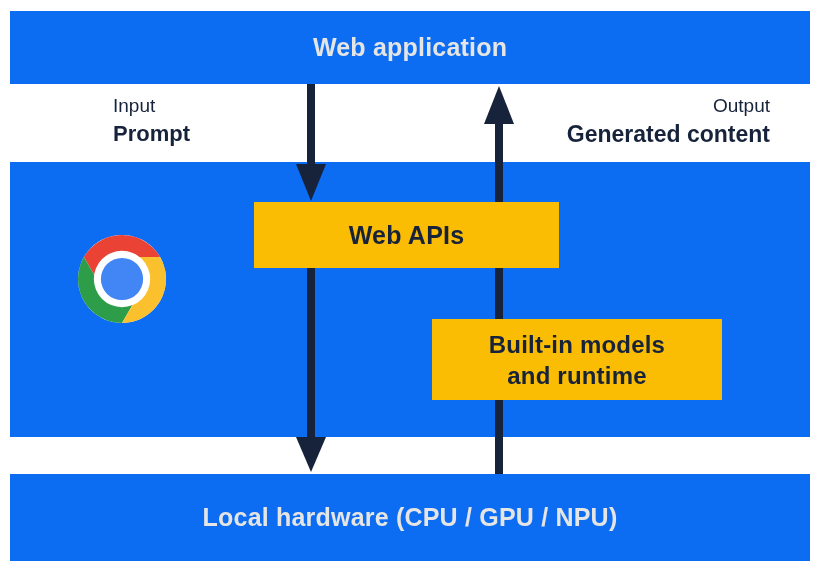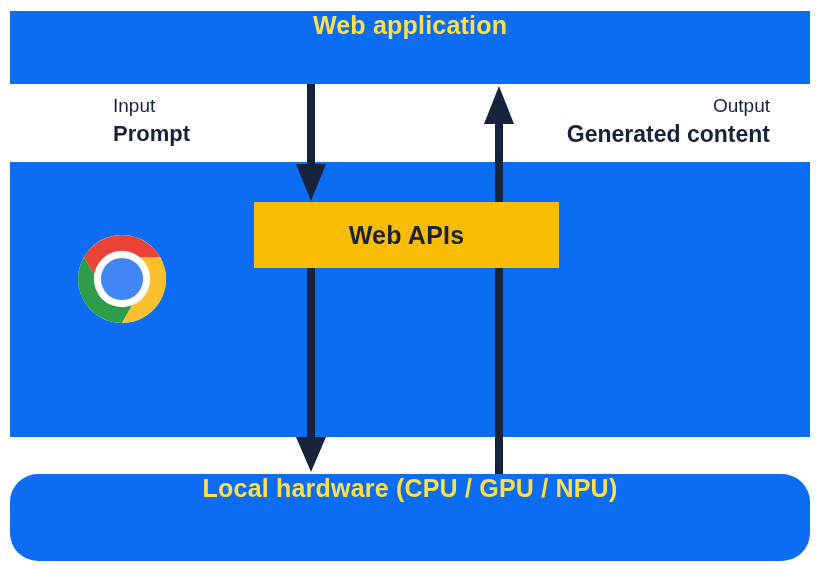--- a/index.html
+++ b/index.html
@@ -7,25 +7,25 @@
     --yellow:#fbbc04;
     --navy:#17233a;
   }
   html,body{margin:0;padding:0;background:#ffffff;}
   .canvas{
     position:relative;width:820px;height:566px;background:#ffffff;
     font-family:"Liberation Sans", sans-serif;overflow:hidden;
   }
   .bar{
     position:absolute;left:10px;width:800px;background:var(--blue);
-    color:#fde047;font-weight:bold;display:flex;
+    color:#e5e5e5;font-weight:bold;display:flex;align-items:center;
     justify-content:center;z-index:1;letter-spacing:0.2px;
   }
   .top-bar{top:11px;height:73px;font-size:25px;}
-  .bottom-bar{top:474px;height:87px;font-size:25px;border-radius:28px;}
+  .bottom-bar{top:474px;height:87px;font-size:25px;}
   .panel{
     position:absolute;left:10px;top:162px;width:800px;height:275px;
     background:var(--blue);z-index:1;
   }
   .io{position:absolute;top:93px;color:var(--navy);z-index:3;}
   .io .caption{font-size:19px;line-height:26px;}
   .io .value{font-size:22px;line-height:30px;font-weight:bold;}
   .io-left{left:113px;text-align:left;}
   .io-right{right:50px;text-align:right;}
   .io-right .value{font-size:23px;}
@@ -89,18 +89,22 @@
       <path d="M13.4 50 A100 100 0 0 0 100 200 L143.3 125 A50 50 0 0 1 56.7 125 Z" fill="#2e9d49"></path>
       <path d="M100 200 A100 100 0 0 0 186.6 50 L100 50 A50 50 0 0 1 143.3 125 Z" fill="#fbc02d"></path>
       <circle cx="100" cy="100" r="64" fill="#ffffff"></circle>
       <circle cx="100" cy="100" r="48" fill="#4285f4"></circle>
     </svg>
   </div>
 
   <div class="box web-apis">
     <span>Web APIs</span>
   </div>
+  <div class="box builtin">
+    <span>Built-in models</span>
+    <span>and runtime</span>
+  </div>
 
   <div class="bar bottom-bar">
     <span>Local hardware (CPU / GPU / NPU)</span>
   </div>
 
 </div>
 
 </body></html>

